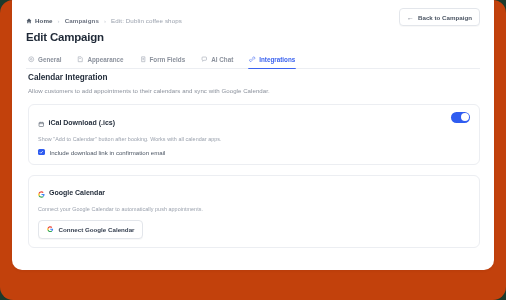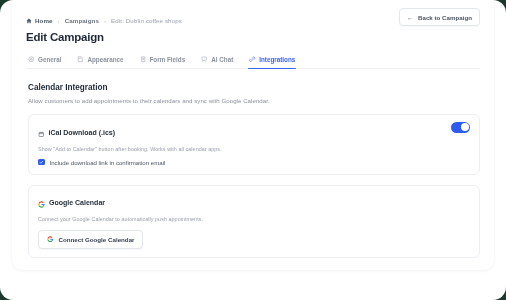--- a/index.html
+++ b/index.html
@@ -4,21 +4,21 @@
 <style>
   * { box-sizing: border-box; margin: 0; padding: 0; }
   html, body {
     width: 506px; height: 300px;
     font-family: "Liberation Sans", sans-serif;
     background: #1c3a2c;
     overflow: hidden;
   }
   #viewport {
     width: 506px; height: 300px;
-    background: #ffffff;
+    background: #c2410c;
     border-radius: 13px;
     overflow: hidden;
     position: relative;
   }
   .page-panel {
     position: absolute;
     left: 12px; top: -10px;
     width: 482px; height: 280px;
     background: #ffffff;
     border-radius: 10px;
@@ -70,21 +70,21 @@
     padding-bottom: 5px; position: relative; white-space: nowrap;
   }
   .tab .ti { display:flex; align-items:center; }
   .tab.active { color: #3b63f0; }
   .tab.active::after {
     content: ""; position: absolute; left: -1px; right: -1px; bottom: -1px;
     height: 1.5px; background: #3b63f0; border-radius: 2px 2px 0 0;
   }
 
   
-  .section { margin-top: 14px; padding-left: 2px; }
+  .section { margin-top: 4px; padding-left: 2px; }
   .section-title { font-size: 8.2px; font-weight: 700; color: #1f2937; }
   .section-sub { font-size: 6.1px; color: #8b919c; margin-top: 5px; letter-spacing: .05px; }
 
   .card {
     border: 1px solid #eceef2; border-radius: 6px;
     background: #fff; padding: 8px 9px;
     margin-top: 10px; position: relative;
   }
   .card-head { display: flex; align-items: center; gap: 4px; }
   .card-title { font-size: 7px; font-weight: 700; color: #1f2937; }

